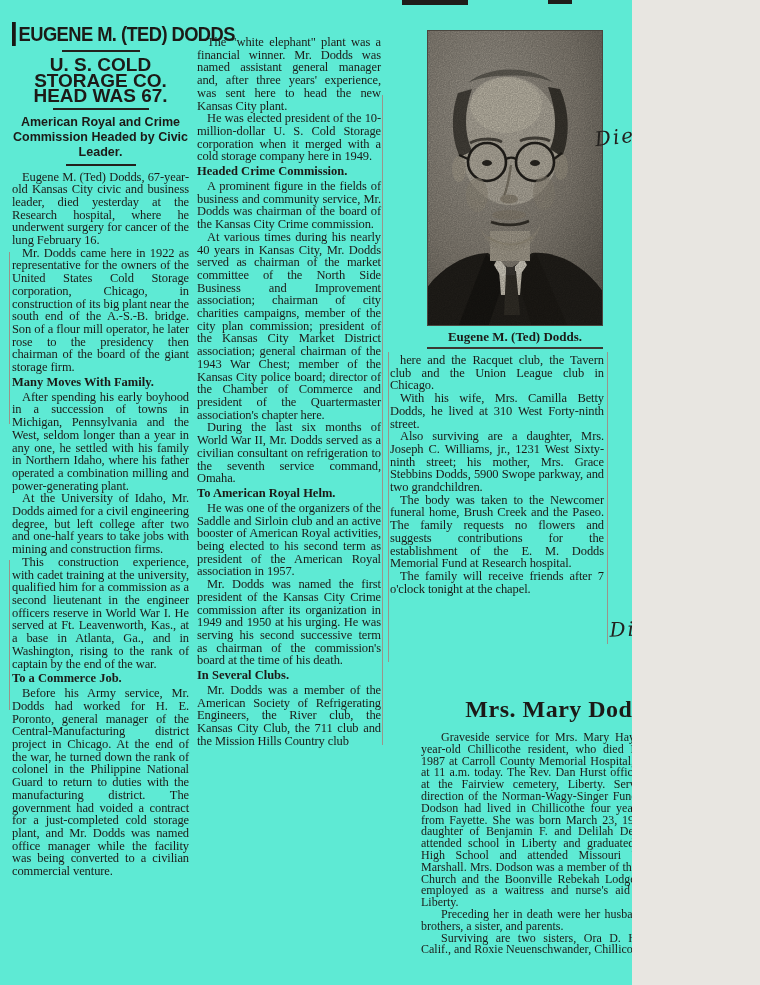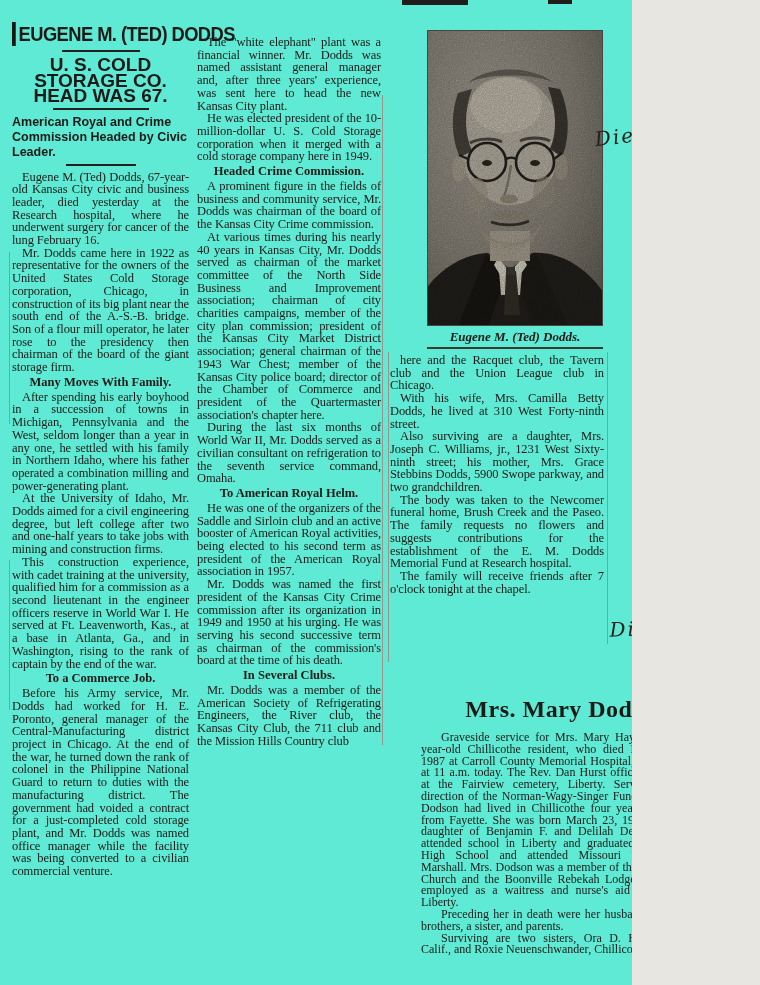--- a/index.html
+++ b/index.html
@@ -23,21 +23,21 @@
   .body-text p.para{
     margin:0;
     font-size:12.5px;
     line-height:12.7px;
     text-align:justify;
     text-indent:10px;
     letter-spacing:-0.1px;
   }
   .body-text .subhead{
     font-weight:bold;
-    text-align:center;
+    text-align:left;
     font-size:12.5px;
     line-height:13px;
     margin:2px 0 2px 0;
   }
   
   .hl-main{
     margin:0;
     font-family:"Liberation Sans", sans-serif;
     font-weight:bold;
     font-size:19.5px;
@@ -60,36 +60,36 @@
     font-size:19px;
     line-height:15.5px;
     text-align:center;
   }
   .hl-deck{
     margin:3px 0 0 0;
     font-family:"Liberation Sans", sans-serif;
     font-weight:bold;
     font-size:12.5px;
     line-height:15px;
+    text-align:center;
   }
   .col1 .body-start{}
   
   .photo-fig{margin:0 0 0 37px;width:176px;}
   .photo-frame{
     width:174px;height:294px;
     border:1px solid #4a463f;
     background:#9a948a;
     display:block;
   }
   .photo-caption{
     font-weight:bold;
     font-size:13px;
     text-align:center;
     margin:3px 0 2px 0;
-    font-style:italic;
   }
   .caption-rule{height:2px;background:#3c3933;width:176px;margin:0;}
   .col3 .body-text{margin-top:5px;}
   
   .handwriting{
     position:absolute;
     font-family:"DejaVu Serif", serif;
     font-style:italic;
     color:#23211e;
     white-space:nowrap;

